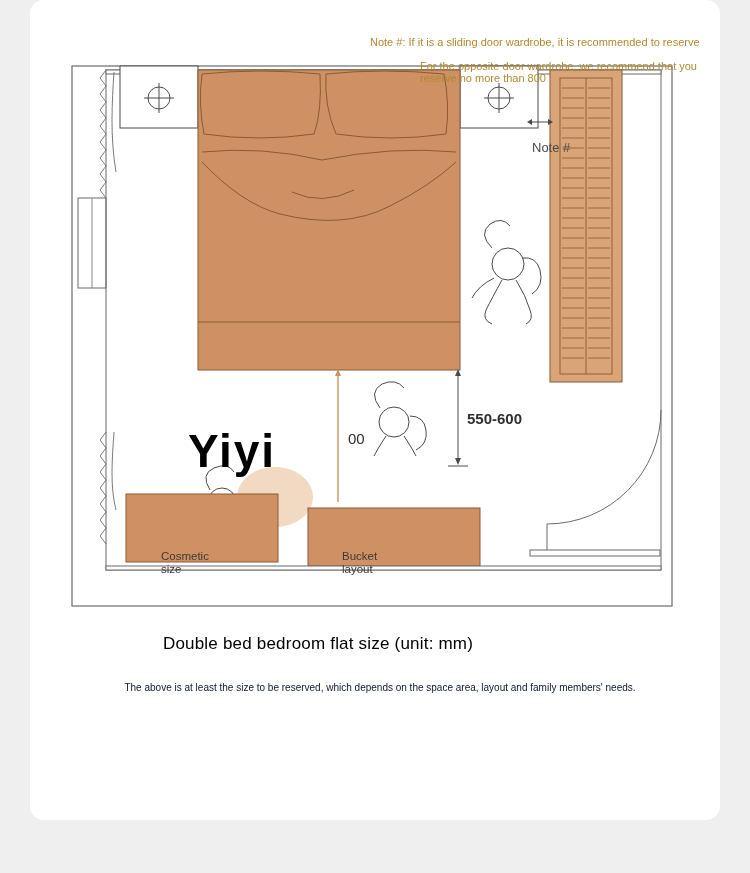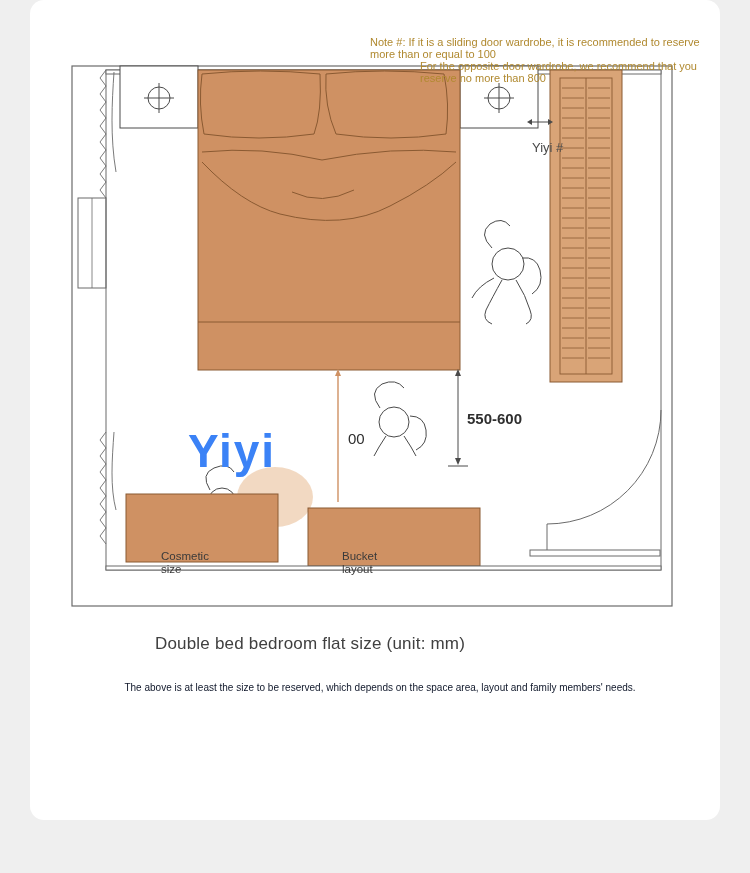--- a/index.html
+++ b/index.html
@@ -31,26 +31,26 @@
     width: 610px;
     height: 580px;
   }
   .plan-svg {
     position: absolute;
     left: 0;
     top: 0;
   }
   .caption {
     position: absolute;
-    left: 0;
+    left: 8px;
     top: 634px;
     width: 560px;
     text-align: center;
     font-size: 17px;
-    color: #404040;
+    color: #000000;
     letter-spacing: 0.2px;
   }
   .footnote {
     position: absolute;
     left: 30px;
     top: 682px;
     width: 640px;
     text-align: center;
     font-size: 10px;
     color: #0f172a;
@@ -85,21 +85,21 @@
     line-height: 13px;
     white-space: pre-line;
   }
   .lbl-cosmetic { left: 91px; top: 518px; }
   .lbl-bucket { left: 272px; top: 518px; }
   .watermark {
     position: absolute;
     left: 118px;
     top: 392px;
     font-size: 46px;
-    color: #3b82f6;
+    color: #000000;
     font-weight: bold;
     letter-spacing: 2px;
     user-select: none;
   }
 </style>
 </head>
 <body>
 
 <div id="page">
   <div class="card">
@@ -209,28 +209,27 @@
           <rect x="460" y="518" width="130" height="6" fill="#ffffff" stroke="#6b6b6b" stroke-width="1"></rect>
         </g>
 
         <rect x="36" y="534" width="555" height="4" fill="#ffffff" stroke="#6b6b6b" stroke-width="1"></rect>
       </svg>
 
       <div class="watermark">Yiyi</div>
 
       <div class="note-top note-a">
         <div>Note #: If it is a sliding door wardrobe, it is recommended to reserve</div>
-        <div>more than or equal to 100</div>
       </div>
       <div class="note-top note-b">
         <div>For the opposite door wardrobe, we recommend that you</div>
         <div>reserve no more than 800</div>
       </div>
 
-      <div class="note-label">Yiyi #</div>
+      <div class="note-label">Note #</div>
 
       <div class="dim-text dim-right">550-600</div>
       <div class="dim-text dim-left">00</div>
 
       <div class="lbl lbl-cosmetic">Cosmetic
 size</div>
       <div class="lbl lbl-bucket">Bucket
 layout</div>
     </div>
 

